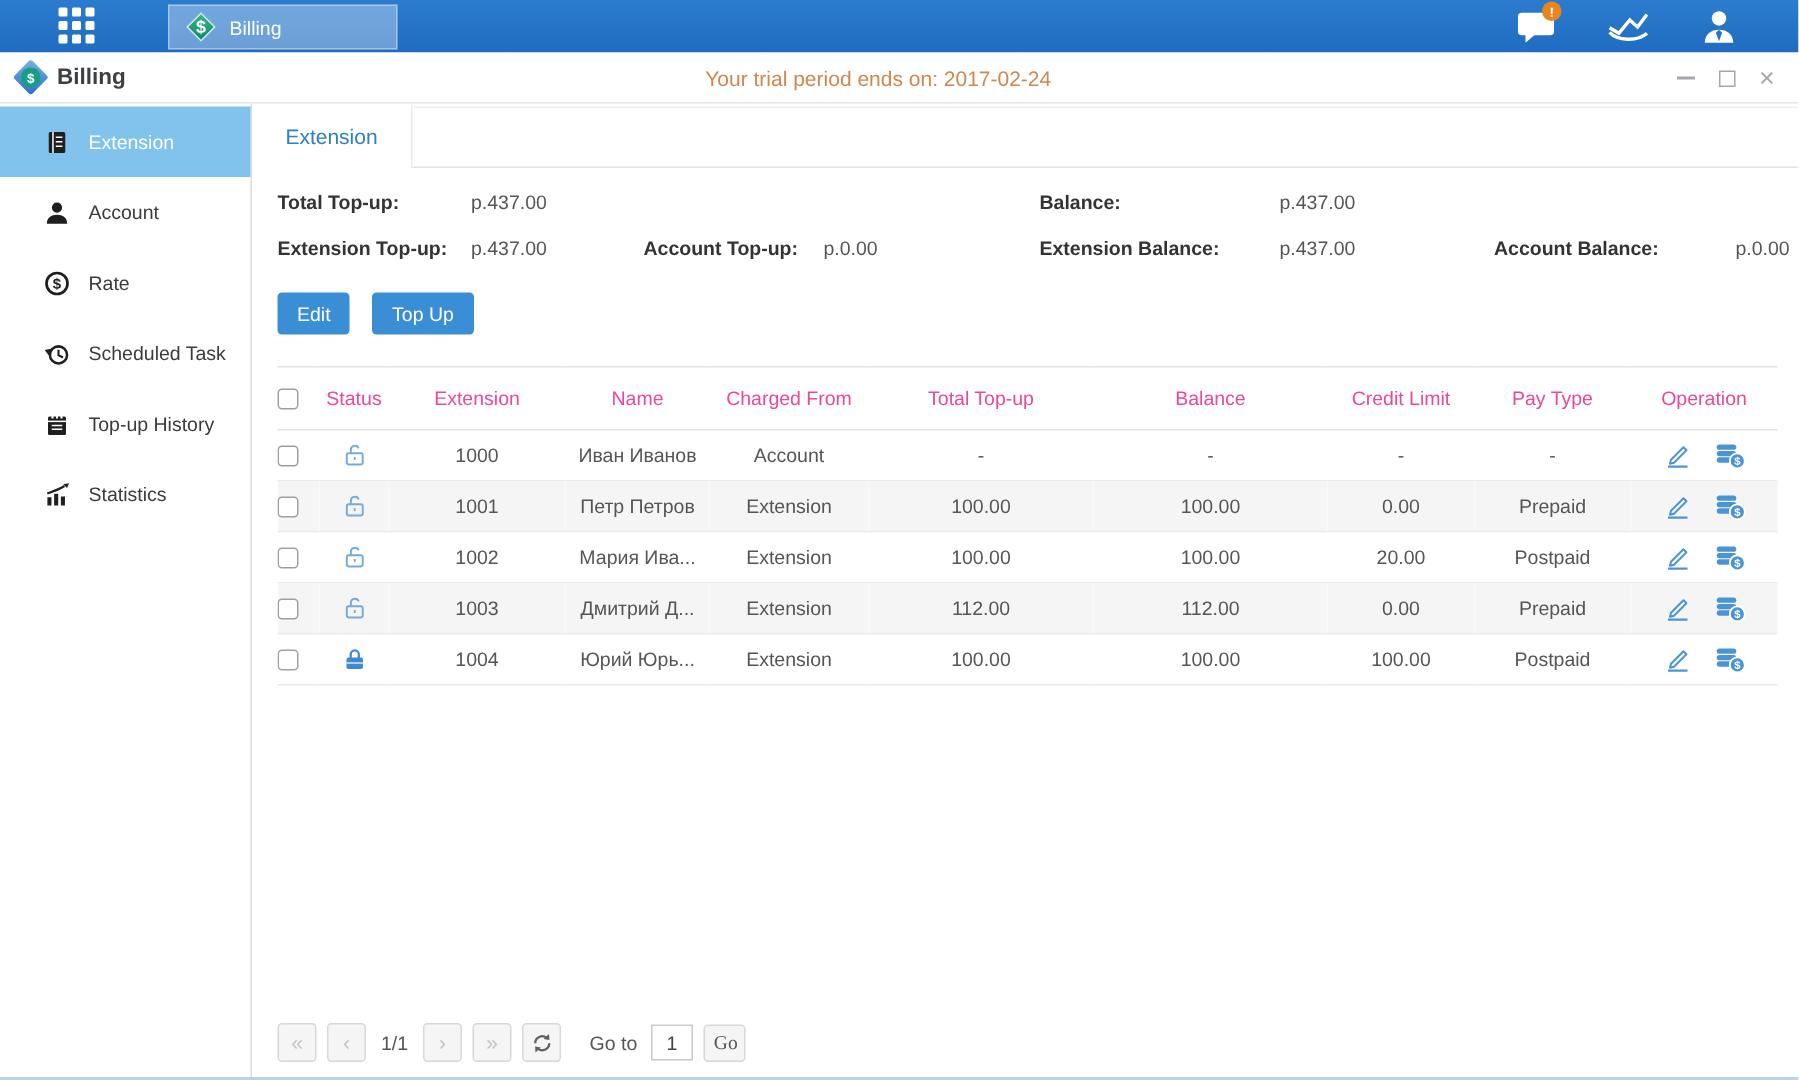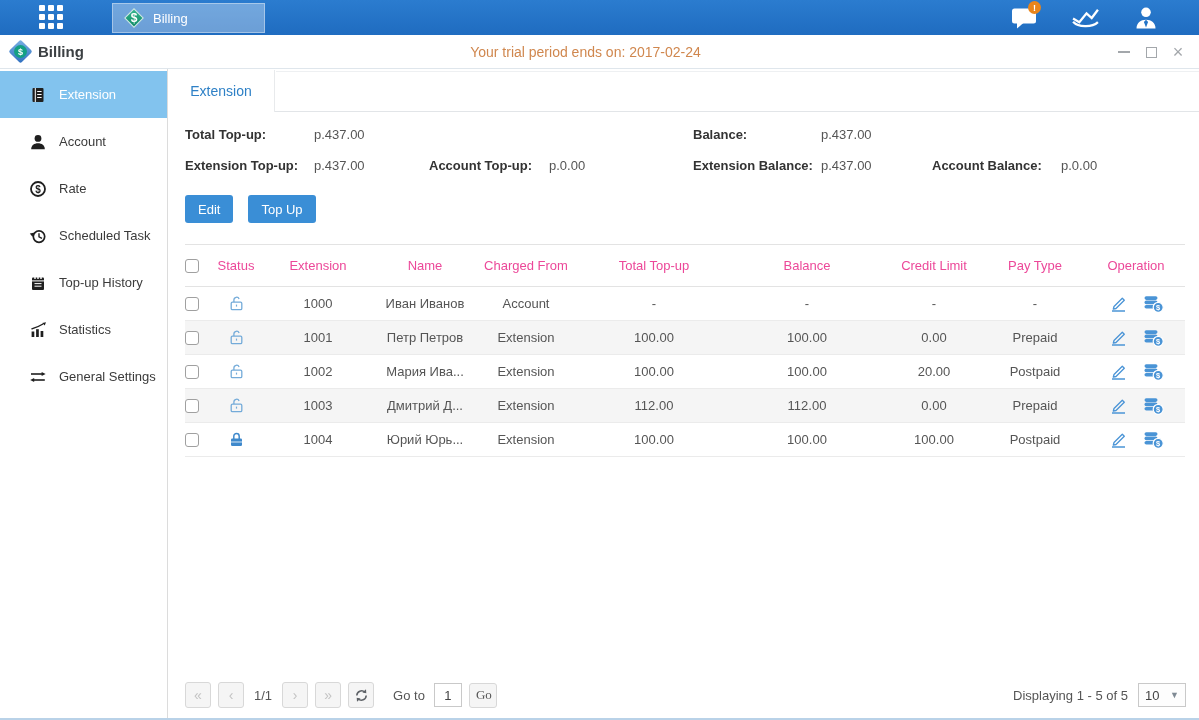--- a/index.html
+++ b/index.html
@@ -61,21 +61,21 @@
   .tabstrip { height:43px; flex:none; position:relative; }
   .tabstrip::before { content:''; position:absolute; left:108px; right:0; top:2px; border-top:1px solid #eef0f2; }
   .tabstrip::after  { content:''; position:absolute; left:107px; right:0; bottom:0; border-bottom:1px solid #e2e5e8; }
   .tab-active { position:absolute; left:0; top:1px; bottom:0; width:107px; background:#fff;
                 border-right:1px solid #e8eaec; display:flex; align-items:center; justify-content:center;
                 color:#2e80c6; font-size:14px; cursor:default; }
 
   .panel { margin:7px 13px 0 17px; }
   .sum-row { display:flex; align-items:center; height:31px; font-size:13px; color:#555; }
   .sum-left { width:508px; flex:none; display:flex; align-items:center; }
-  .sum-right { display:flex; align-items:flex-end; }
+  .sum-right { display:flex; align-items:flex-end;gap:32px; }
   .sum-label { font-weight:bold; color:#333; flex:none; }
   .w129{width:129px;} .w128{width:128px;} .w115{width:115px; flex:none;} .w120{width:120px;} .w111{width:111px; flex:none;}
 
   .btn-row { margin-top:14px; display:flex; gap:15px; }
   .btn-primary { background:var(--accent,#3a8ed6); color:#fff; font-size:13px; border:none;
                  border-radius:3px; height:28px; padding:0 13px; cursor:pointer; font-family:inherit; }
 
   .table-wrap { margin-top:21px; }
   table { border-collapse:collapse; table-layout:fixed; width:1000px; font-size:13px; color:#555; }
   thead th { height:42px; border-top:1px solid #e3e3e3; border-bottom:1px solid #e3e3e3;
@@ -238,35 +238,20 @@
               <g fill="currentColor">
                 <rect x="2.6" y="10.5" width="2.7" height="5.5"></rect>
                 <rect x="7.1" y="8.2" width="2.7" height="7.8"></rect>
                 <rect x="11.6" y="10" width="2.7" height="6"></rect>
               </g>
               <path d="M2.5 8 C6.5 6.5 10 5.5 14 3" fill="none" stroke="currentColor" stroke-width="1.4"></path>
               <polygon points="17,1.2 13.2,1.9 15.7,4.4" fill="currentColor"></polygon>
             </svg>
           </span>
           <span>Statistics</span>
-        </div>
-        <div class="side-item">
-          <span class="sicon">
-            <svg viewBox="0 0 18 18">
-              <g stroke="currentColor" stroke-width="1.6">
-                <line x1="2" y1="6" x2="13.5" y2="6"></line>
-                <line x1="15.8" y1="12" x2="4.3" y2="12"></line>
-              </g>
-              <g fill="currentColor">
-                <polygon points="16.6,6 12.6,3.9 12.6,8.1"></polygon>
-                <polygon points="1.2,12 5.2,9.9 5.2,14.1"></polygon>
-              </g>
-            </svg>
-          </span>
-          <span>General Settings</span>
         </div>
       </nav>
 
     <div class="content">
       <div class="tabstrip">
         <div class="tab-active">Extension</div>
       </div>
 
       <div class="panel">
 
@@ -526,23 +511,16 @@
           <svg width="15" height="15" viewBox="0 0 16 16">
             <path d="M3 8 a5 5 0 0 1 8.6-3.4" fill="none" stroke="#5d6166" stroke-width="1.6"></path>
             <polygon points="12.8,1.4 13.1,5.7 9,4.9" fill="#5d6166"></polygon>
             <path d="M13 8 a5 5 0 0 1-8.6 3.4" fill="none" stroke="#5d6166" stroke-width="1.6"></path>
             <polygon points="3.2,14.6 2.9,10.3 7,11.1" fill="#5d6166"></polygon>
           </svg>
         </span>
         <span class="goto-label">Go to</span>
         <input class="goto-input" value="1" style="">
         <button class="go-btn">Go</button>
-        <div class="pager-right">
-          <span>Displaying 1 - 5 of 5</span>
-          <div class="size-select">
-            <span>10</span>
-            <span class="caret">▼</span>
-          </div>
-        </div>
       </div>
     </div>
   </div>
 </div>
 
 </body></html>

